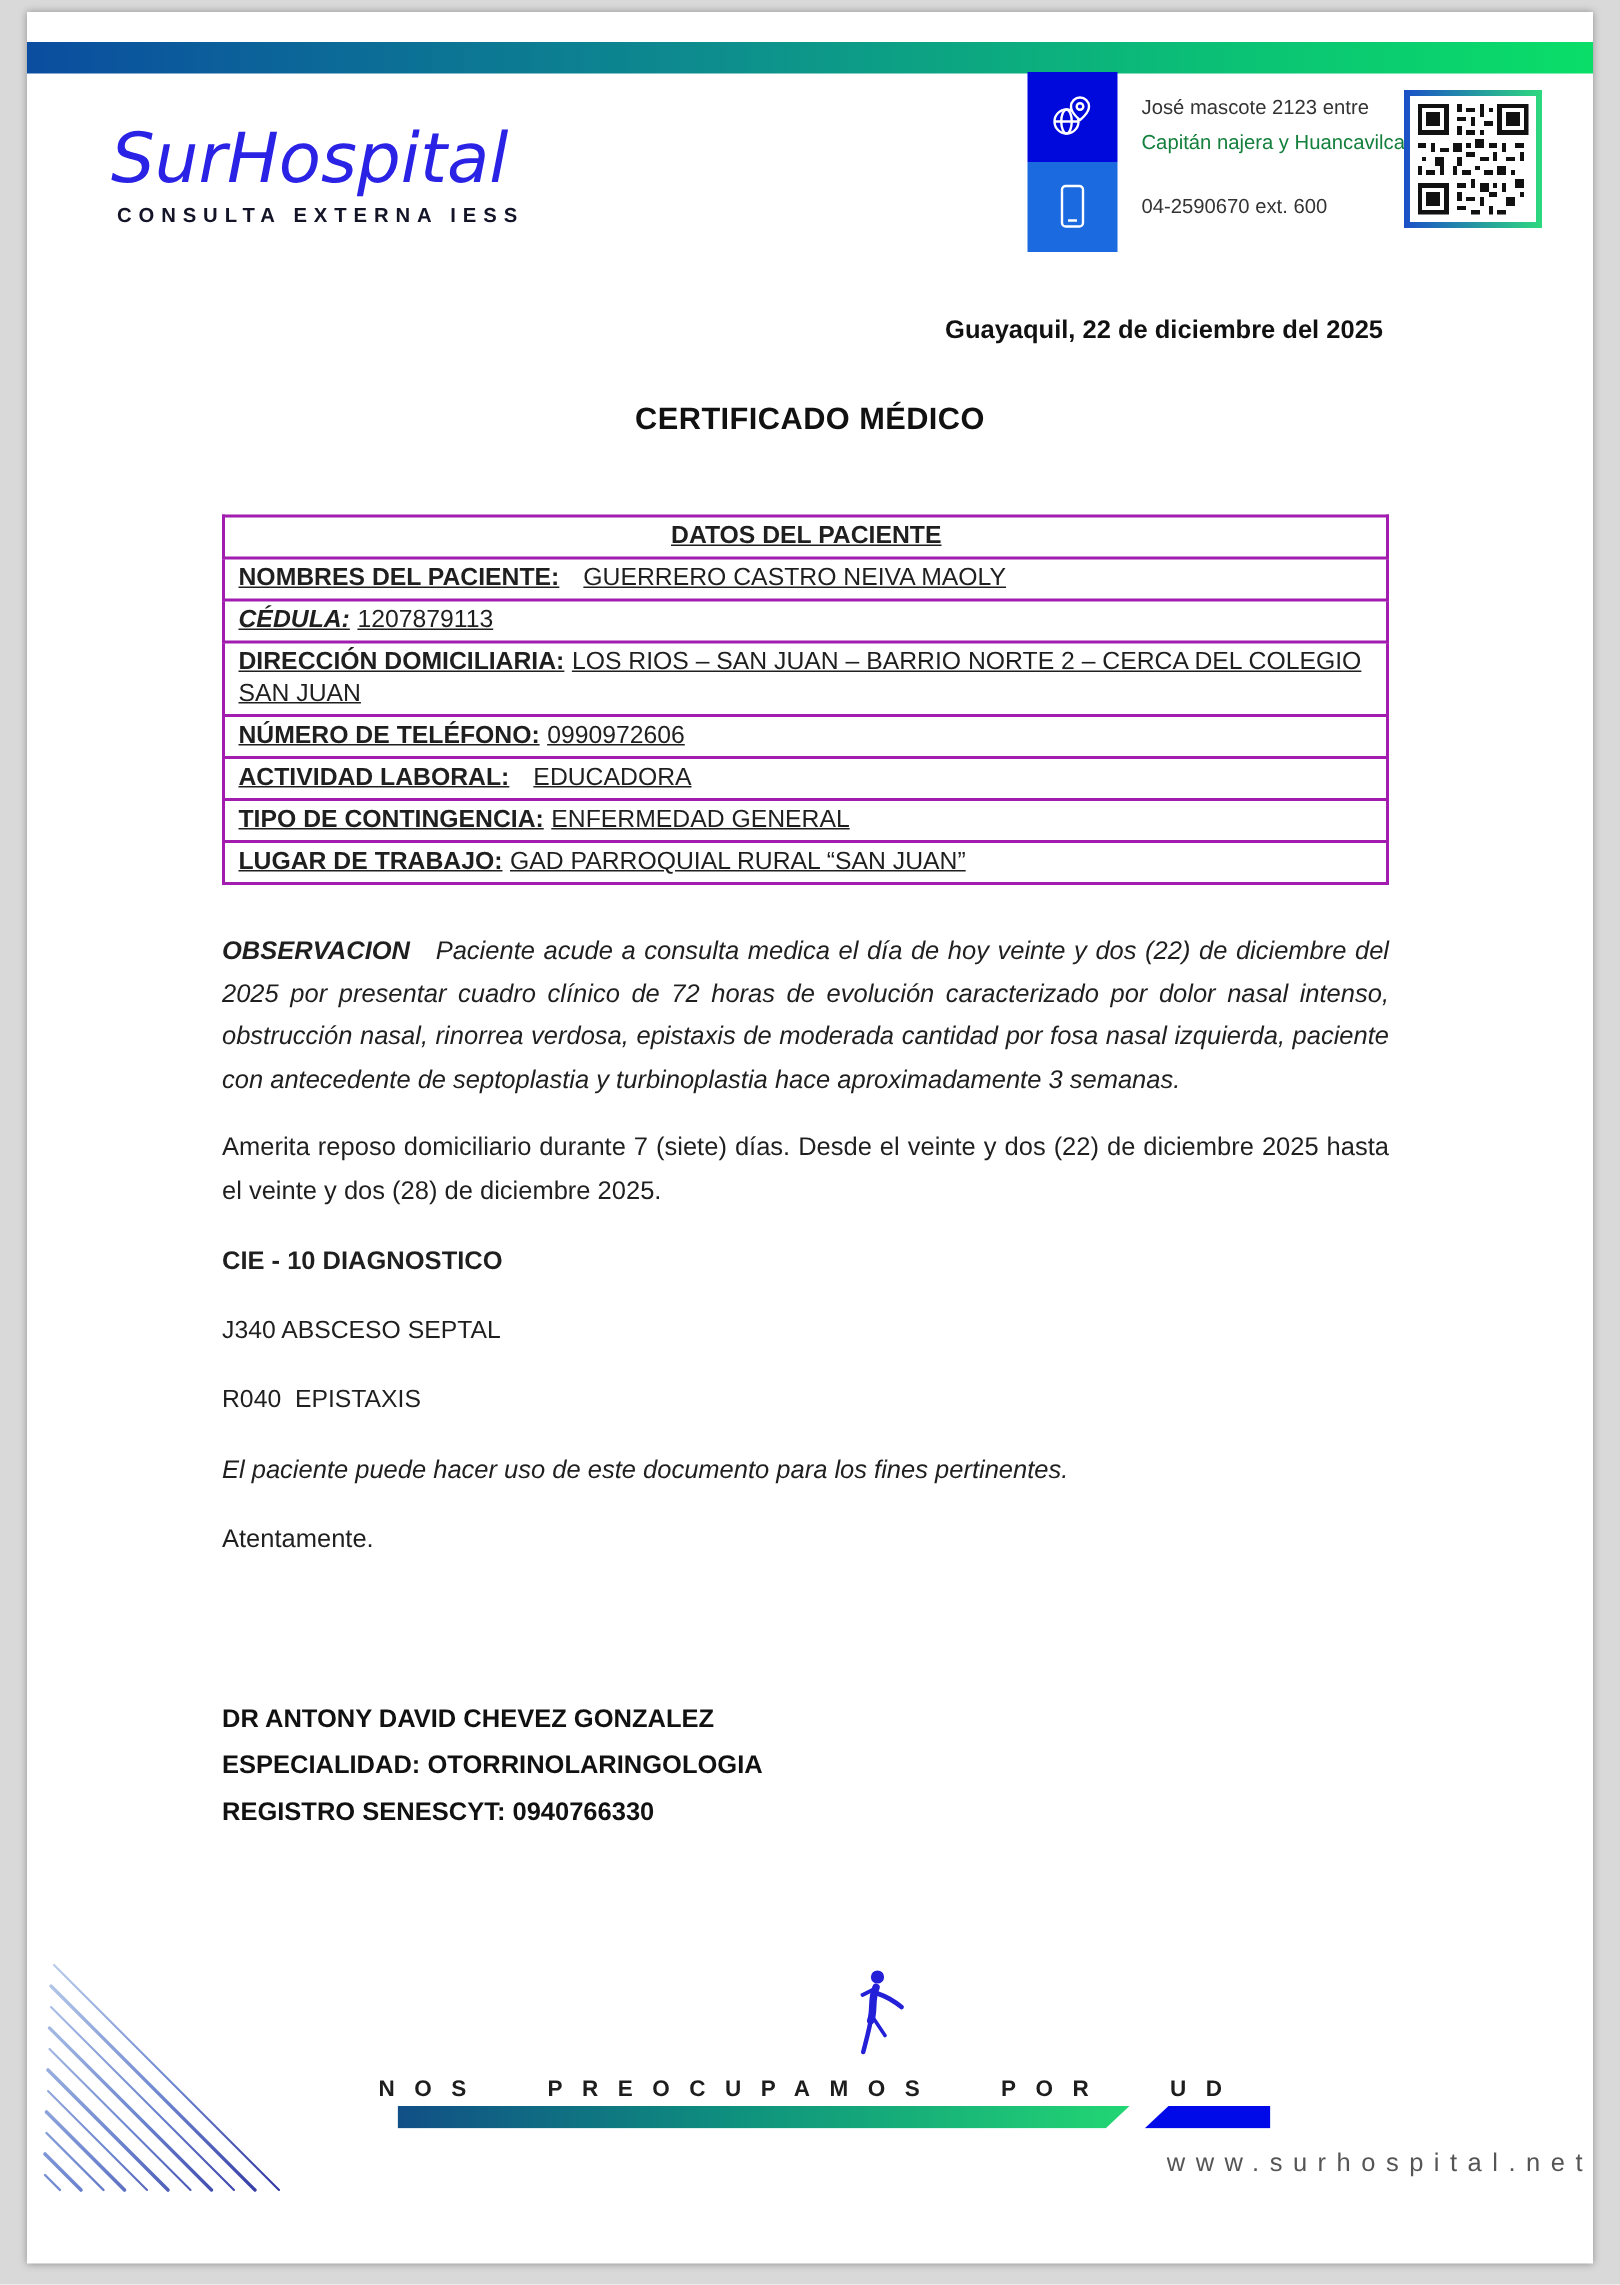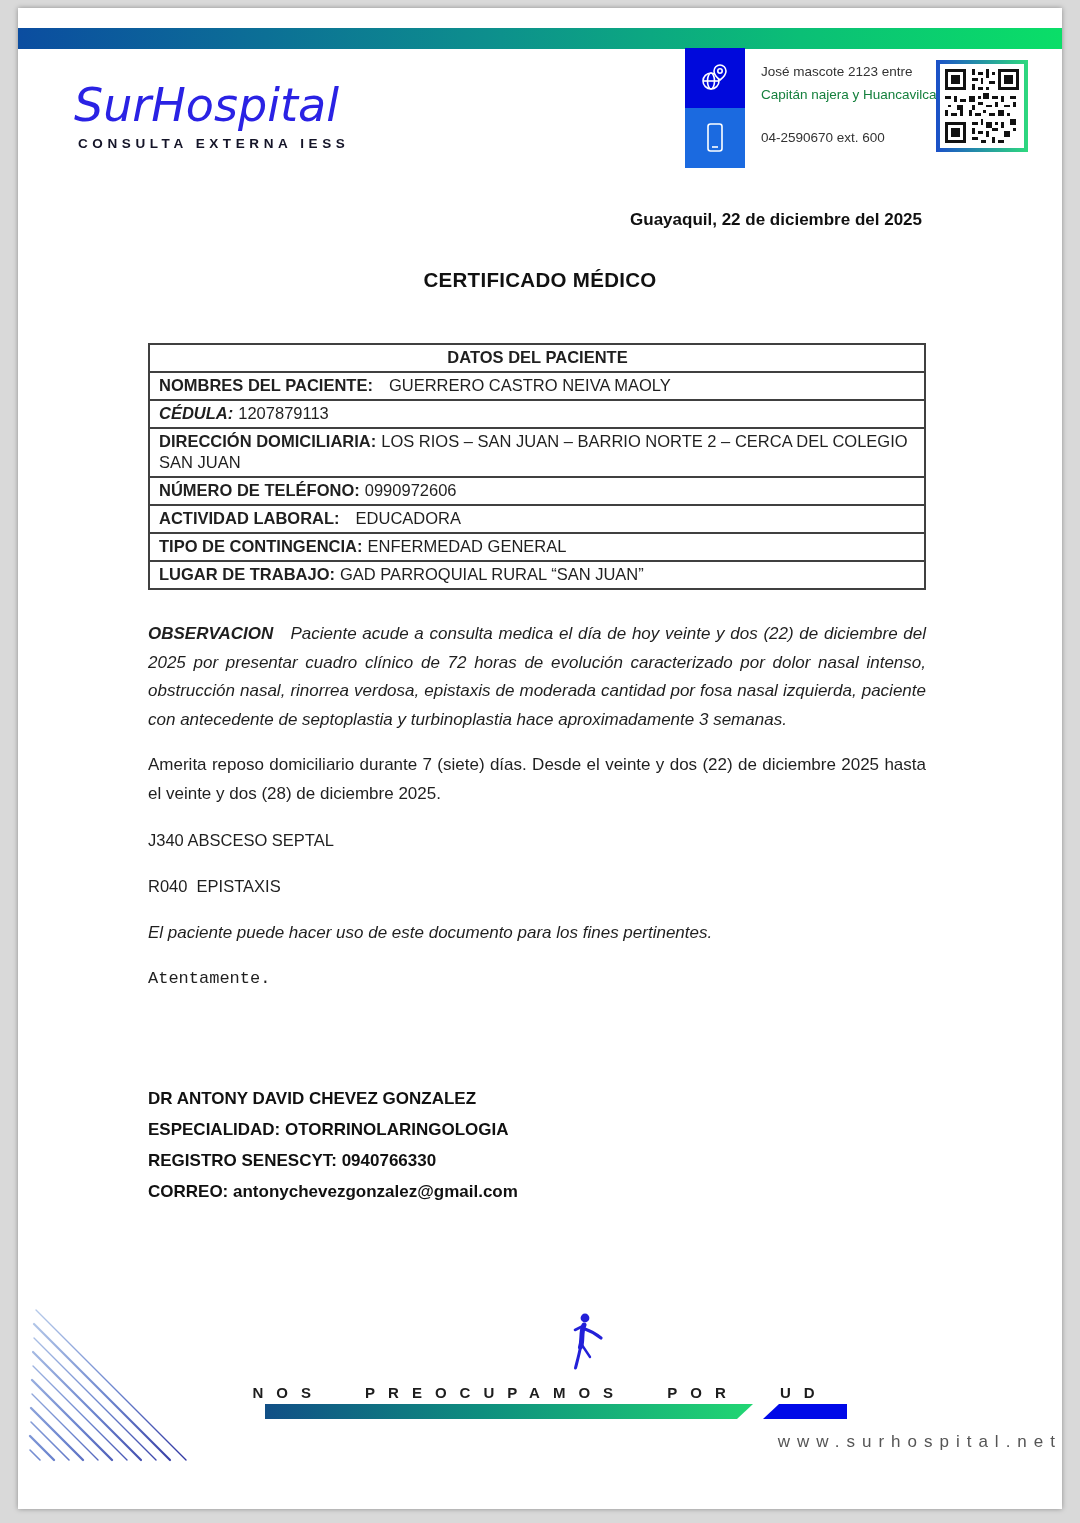--- a/index.html
+++ b/index.html
@@ -63,37 +63,38 @@
   .doc-title {
     position: absolute; top: 260px; left: 0; width: 100%;
     text-align: center; font-size: 20.5px; font-weight: 700; color: #111;
     letter-spacing: 0.3px;
   }
 
   
   .content { position: absolute; left: 130px; top: 335px; width: 778px; }
   table.patient { width: 100%; border-collapse: collapse; font-size: 16.5px; }
   table.patient td {
-    border: 2px solid #404040;
+    border: 2px solid #a21caf;
     padding: 2px 8px 3px 9px;
     line-height: 21px;
+    text-decoration: underline;
   }
   .tbl-header { text-align: center; font-weight: 700; }
   .lbl { font-weight: 700; }
   .lbl.italic { font-style: italic; }
   .val { padding-left: 5px; text-align: center; }
   .val.wide-gap { padding-left: 16px; }
 
   .para { font-size: 17px; line-height: 28.5px; text-align: justify; margin-top: 17px; }
   .para.first { margin-top: 30px; font-style: italic; }
   .bold-inline { font-weight: 700; }
   .heading-line { font-size: 17px; font-weight: 700; margin-top: 19px; line-height: 28px; }
   .diag-line { font-size: 16.5px; margin-top: 18px; line-height: 28px; white-space: pre-wrap; }
   .italic-line { font-size: 17px; font-style: italic; margin-top: 19px; line-height: 28px; }
-  .closing-line { font-size: 17px; margin-top: 18px; line-height: 28px; font-family: Liberation Mono, monospace; }
+  .closing-line { font-size: 17px; margin-top: 18px; line-height: 28px; }
 
   .doctor-block { margin-top: 90px; font-size: 17px; font-weight: 700; line-height: 31px; color: #111; }
 
   
   .deco-lines { position: absolute; left: 0; top: 1292px; width: 185px; height: 170px; }
   .figure-icon { position: absolute; left: 550px; top: 1305px; width: 36px; height: 62px; }
   .slogan {
     position: absolute; top: 1376px; left: 0; width: 100%;
     text-align: center; font-size: 15px; font-weight: 600;
     letter-spacing: 13px; word-spacing: 24px; color: #1d1d1d;
@@ -248,33 +249,33 @@
       <tr>
         <td><span class="lbl">LUGAR DE TRABAJO:</span><span class="val">GAD PARROQUIAL RURAL “SAN JUAN”</span></td>
       </tr>
     </tbody>
       </table>
 
     <p class="para first"><span class="bold-inline">OBSERVACION</span>&nbsp;&nbsp; <span>Paciente acude a consulta medica el día de hoy veinte y dos (22) de diciembre del 2025 por presentar cuadro clínico de 72 horas de evolución caracterizado por dolor nasal intenso, obstrucción nasal, rinorrea verdosa, epistaxis de moderada cantidad por fosa nasal izquierda, paciente con antecedente de septoplastia y turbinoplastia hace aproximadamente 3 semanas.</span></p>
 
     <p class="para">Amerita reposo domiciliario durante 7 (siete) días. Desde el veinte y dos (22) de diciembre 2025 hasta el veinte y dos (28) de diciembre 2025.</p>
 
+    <div class="heading-line">CIE - 10 DIAGNOSTICO</div>
 
     <div class="diag-line">J340 ABSCESO SEPTAL</div>
     <div class="diag-line">R040  EPISTAXIS</div>
 
     <div class="italic-line">El paciente puede hacer uso de este documento para los fines pertinentes.</div>
 
     <div class="closing-line">Atentamente.</div>
 
     <div class="doctor-block">
       <div>DR ANTONY DAVID CHEVEZ GONZALEZ</div>
       <div>ESPECIALIDAD: OTORRINOLARINGOLOGIA</div>
       <div>REGISTRO SENESCYT: 0940766330</div>
-      <div>CORREO: antonychevezgonzalez@gmail.com</div>
     </div>
   </div>
 
   <svg class="deco-lines" viewBox="0 0 185 170">
     <defs>
       <linearGradient id="lineGrad" x1="0" y1="0" x2="170" y2="170" gradientUnits="userSpaceOnUse">
         <stop offset="0" stop-color="#c3d6ee"></stop>
         <stop offset="0.55" stop-color="#6d86cf"></stop>
         <stop offset="1" stop-color="#2b2f9e"></stop>
       </linearGradient>

